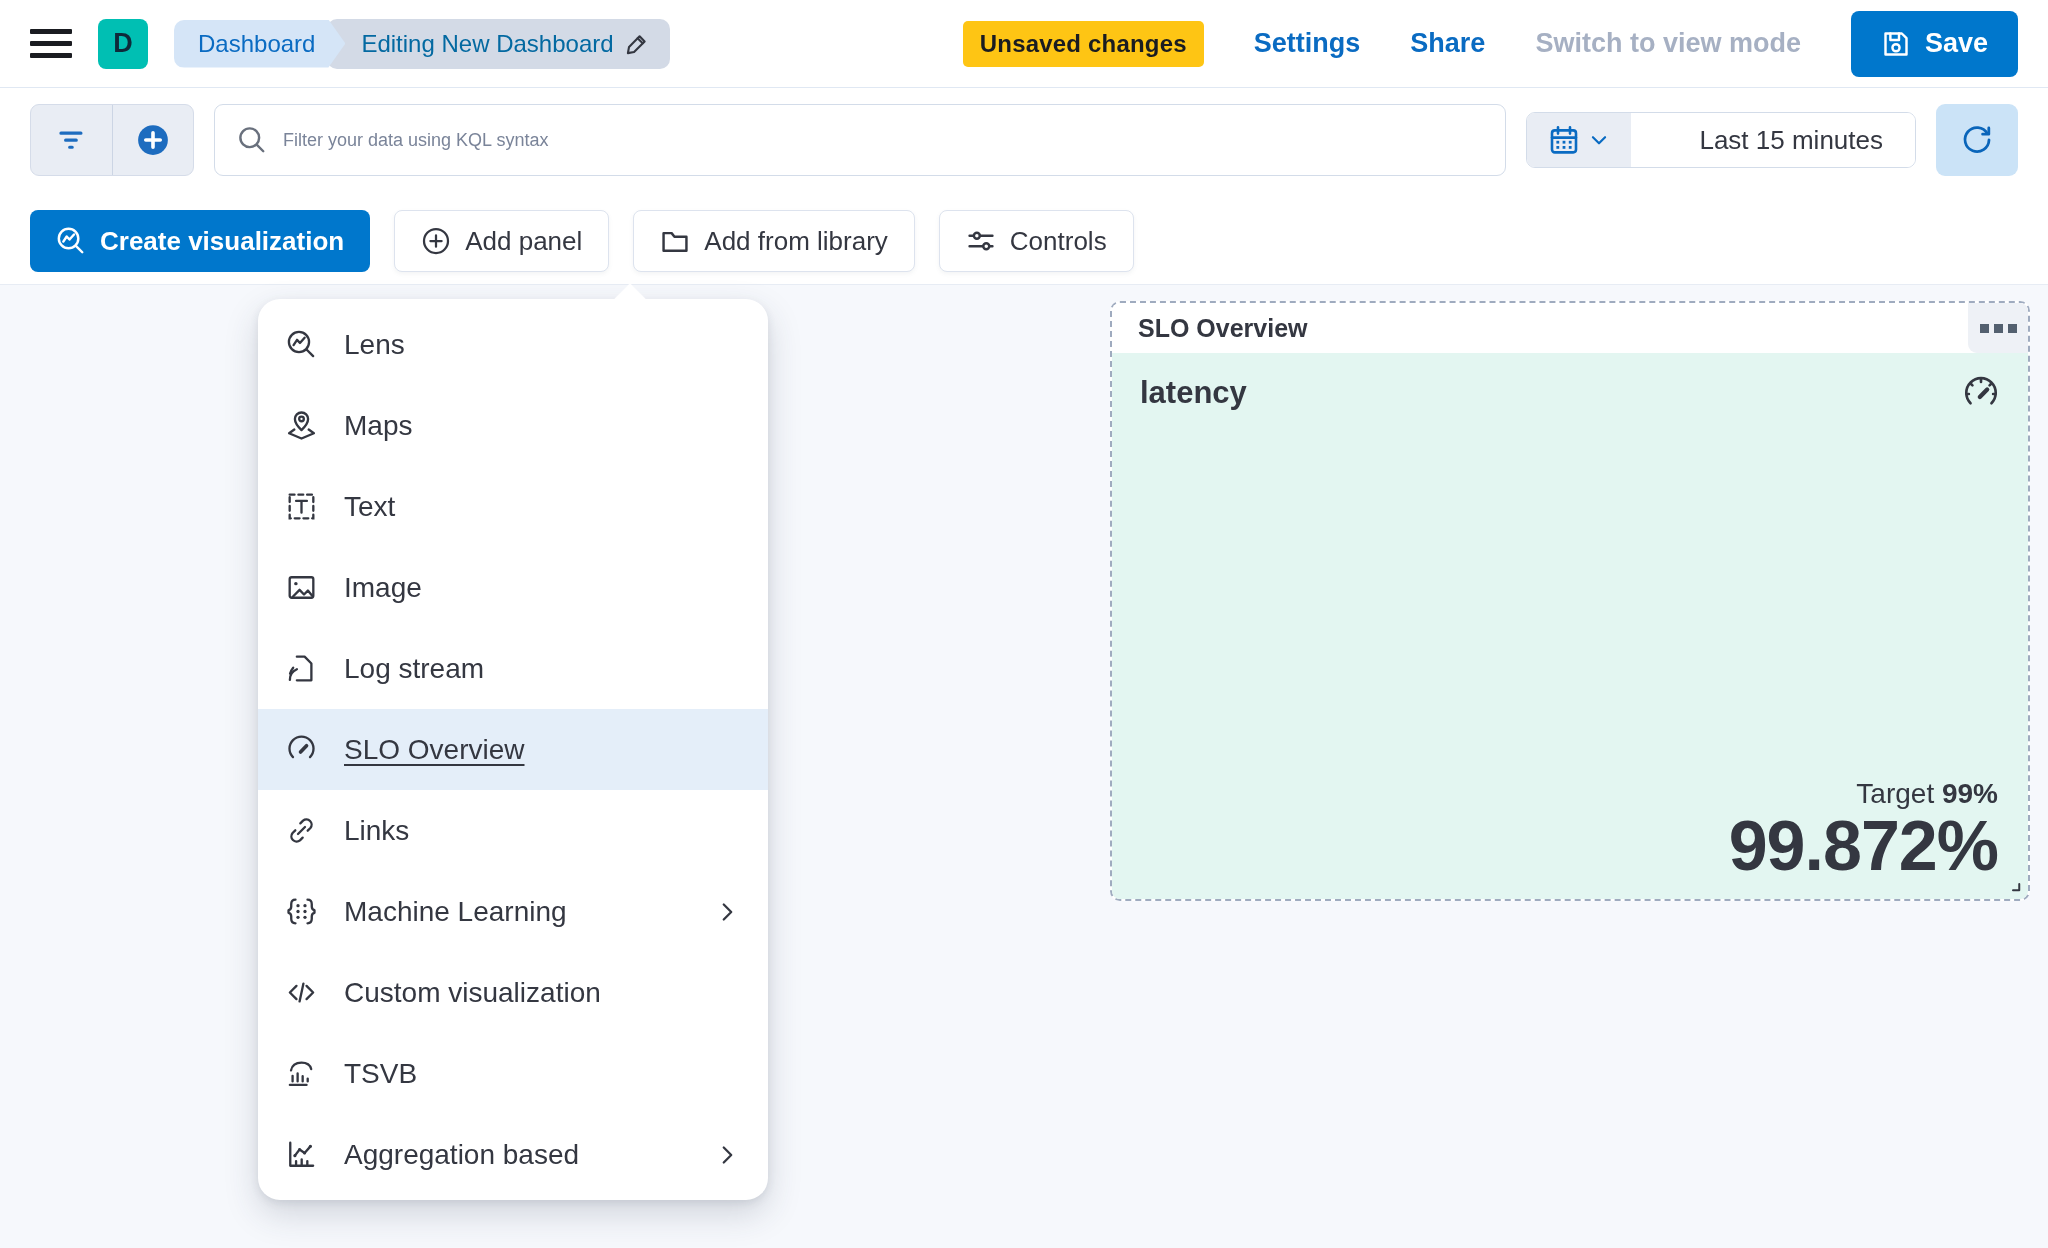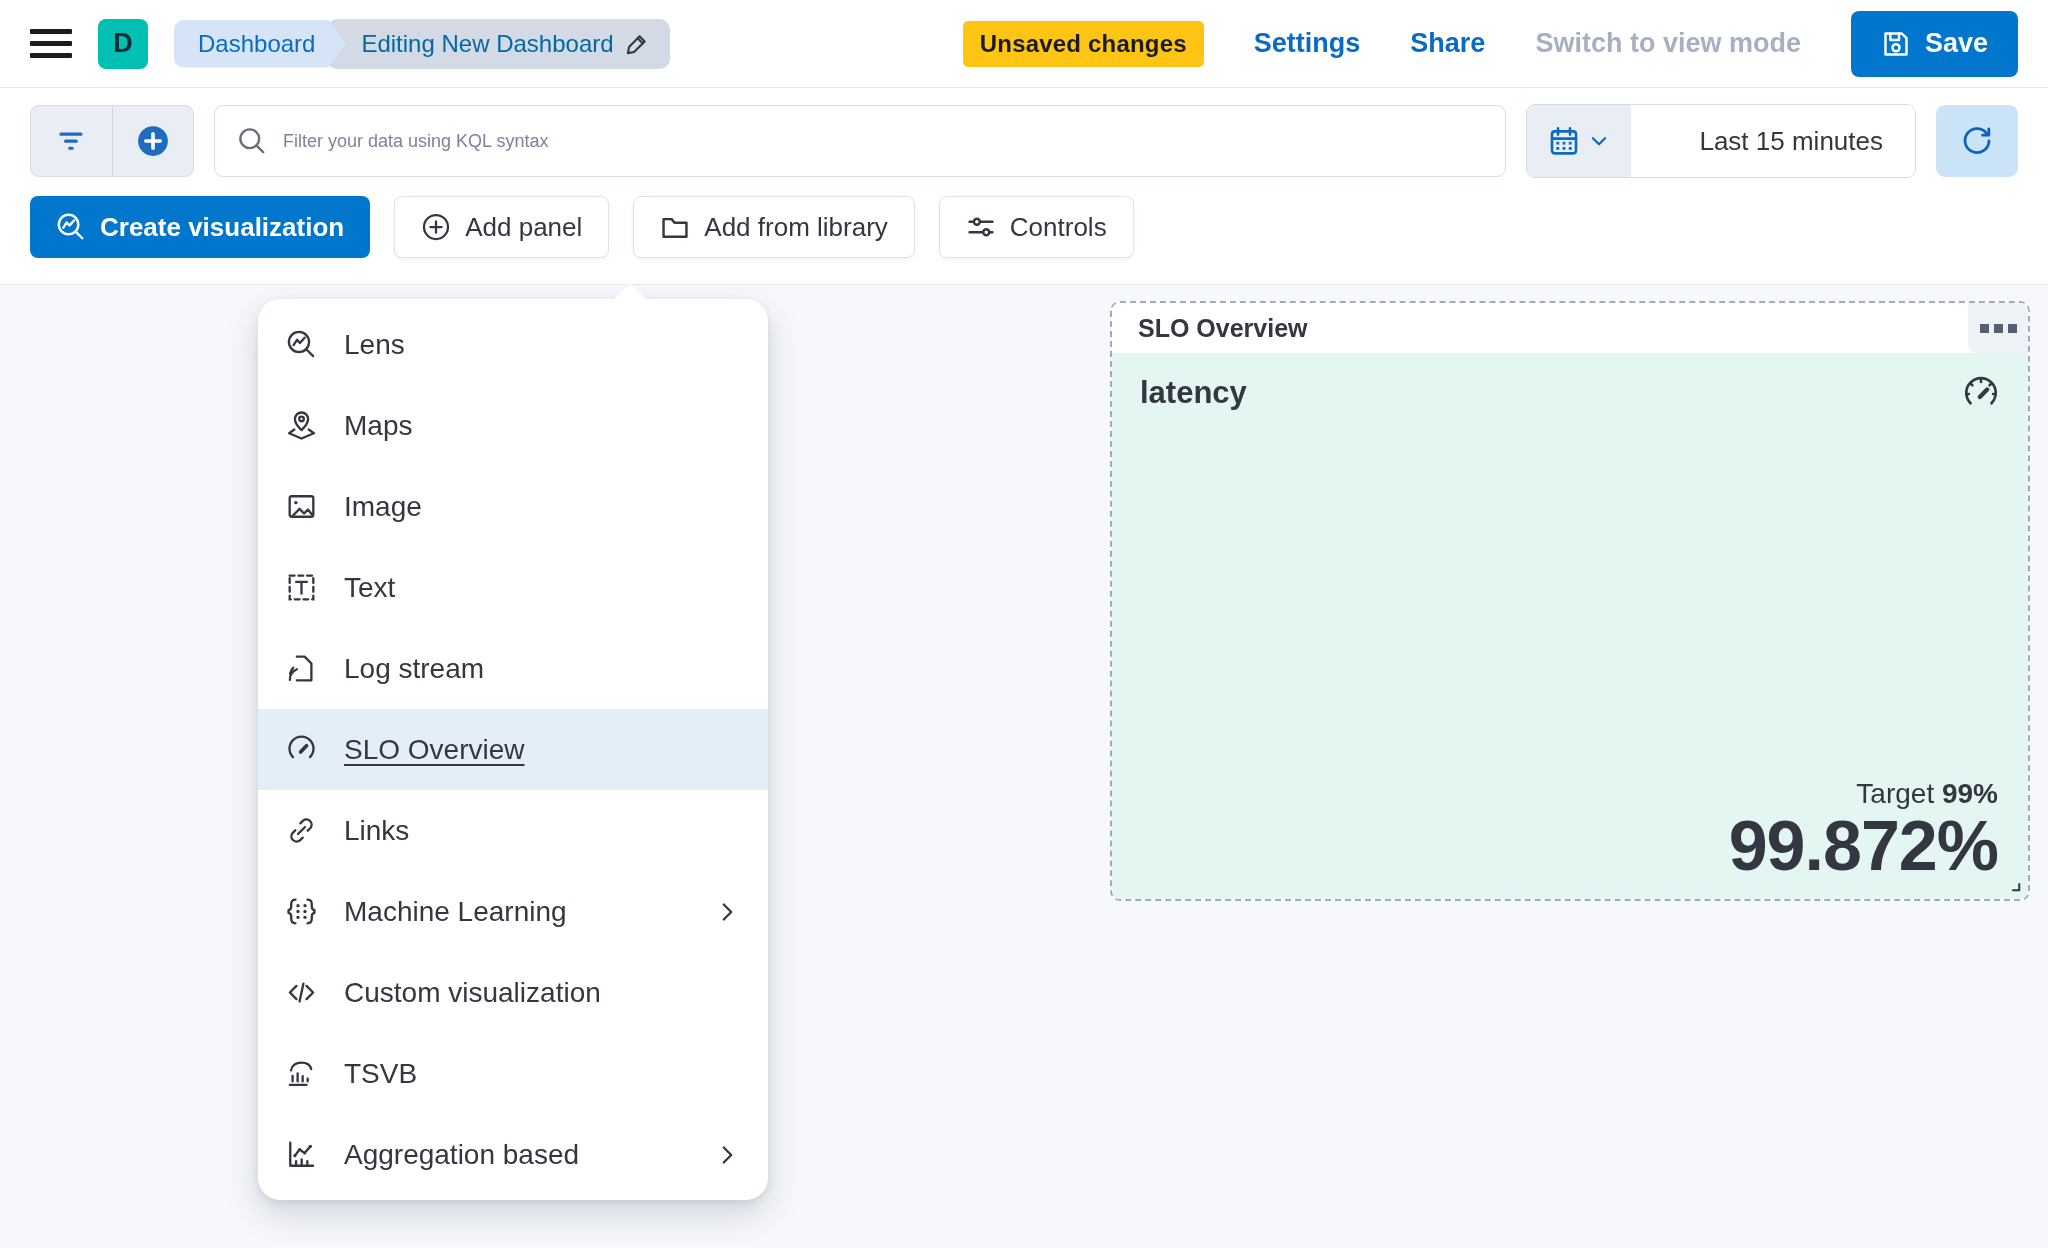--- a/index.html
+++ b/index.html
@@ -68,21 +68,21 @@
     flex: 1; height: 72px; background: #fff; border: 1px solid #d3dce9;
     border-radius: 9px; display: flex; align-items: center; padding: 0 22px; gap: 16px;
   }
   .search-box .ic { width: 30px; height: 30px; color: #69707d; }
   .search-box input {
     flex: 1; border: none; outline: none; font-size: 18px; color: #343741;
     font-family: inherit; background: transparent;
   }
   .search-box input::placeholder { color: #7a8499; }
   .datepicker {
-    height: 74px; display: flex; border: 1px solid #d3dce9; border-radius: 9px; overflow: hidden; gap: 36px;
+    height: 56px; display: flex; border: 1px solid #d3dce9; border-radius: 9px; overflow: hidden; gap: 36px;
   }
   .date-btn {
     width: 104px; background: #e9edf4; display: flex; align-items: center;
     justify-content: center; gap: 8px; cursor: pointer;
   }
   .date-btn .ic { color: #0a6bc2; }
   .date-btn .cal { width: 32px; height: 32px; }
   .date-btn .chev { width: 22px; height: 22px; }
   .date-value {
     background: #fff; display: flex; align-items: center; padding: 0 32px;
@@ -90,21 +90,21 @@
   }
   .btn-refresh {
     width: 82px; height: 72px; background: #cbe3f7; border: none; border-radius: 9px;
     display: flex; align-items: center; justify-content: center; cursor: pointer;
   }
   .btn-refresh .ic { width: 32px; height: 32px; color: #0a65ba; }
 
   
   .actionsbar { display: flex; align-items: center; gap: 24px; padding: 4px 30px 20px; background: #fff; }
   .btn { height: 62px; border-radius: 8px; display: flex; align-items: center; gap: 14px;
-    padding: 0 26px; font-size: 26px; cursor: pointer; font-family: inherit; }
+    padding: 0 26px; font-size: 26px; cursor: pointer; font-family: inherit; margin-top: 16px; }
   .btn .ic { width: 30px; height: 30px; }
   .btn-primary { background: #0077cc; color: #fff; border: none; font-weight: 600; }
   .btn-secondary {
     background: #fff; color: #343741; border: 1px solid #dde3ee; font-weight: 500;
     box-shadow: 0 2px 4px rgba(100,110,130,.08);
   }
 
   
   .canvas {
     position: absolute; left: 0; right: 0; top: 284px; bottom: 0;
@@ -322,37 +322,37 @@
             <path d="M8 1.3C6.1 1.3 4.6 2.8 4.6 4.7 4.6 7.2 8 10.4 8 10.4s3.4-3.2 3.4-5.7C11.4 2.8 9.9 1.3 8 1.3z"></path>
             <circle cx="8" cy="4.6" r="1.2"></circle>
             <path d="M4.3 10.1 1.6 12 8 14.7 14.4 12l-2.7-1.9"></path>
           </svg>
         </span>
         <span class="label">Maps</span>
       </div>
 
       <div class="menu-item">
         <span class="ic">
+          <svg viewBox="0 0 16 16" fill="none" stroke="currentColor" stroke-width="1.2" stroke-linecap="round">
+            <rect x="1.9" y="1.9" width="12.2" height="12.2" stroke-dasharray="2.5 2"></rect>
+            <path d="M5.2 5.1h5.6M8 5.1v6.1"></path>
+          </svg>
+        </span>
+        <span class="label">Text</span>
+      </div>
+
+      <div class="menu-item">
+        <span class="ic">
           <svg viewBox="0 0 16 16" fill="none" stroke="currentColor" stroke-width="1.2" stroke-linecap="round" stroke-linejoin="round">
             <rect x="1.9" y="2.7" width="12.2" height="10.6" rx="1"></rect>
             <circle cx="5.1" cy="6" r="0.9" fill="currentColor" stroke="none"></circle>
             <path d="M3.5 12.8 7 9.2l2.3 2.4 2-2 2.2 2.7"></path>
           </svg>
         </span>
         <span class="label">Image</span>
-      </div>
-
-      <div class="menu-item">
-        <span class="ic">
-          <svg viewBox="0 0 16 16" fill="none" stroke="currentColor" stroke-width="1.2" stroke-linecap="round">
-            <rect x="1.9" y="1.9" width="12.2" height="12.2" stroke-dasharray="2.5 2"></rect>
-            <path d="M5.2 5.1h5.6M8 5.1v6.1"></path>
-          </svg>
-        </span>
-        <span class="label">Text</span>
       </div>
 
       <div class="menu-item">
         <span class="ic">
           <svg viewBox="0 0 16 16" fill="none" stroke="currentColor" stroke-width="1.2" stroke-linecap="round" stroke-linejoin="round">
             <path d="M5.6 1.9h4l3.5 3.5v8.7H5.6"></path>
             <path d="M2 13.9a6 6 0 0 1 3.6-5.5"></path>
             <path d="M2.1 10.6a9.4 9.4 0 0 1 1.6-3"></path>
           </svg>
         </span>

